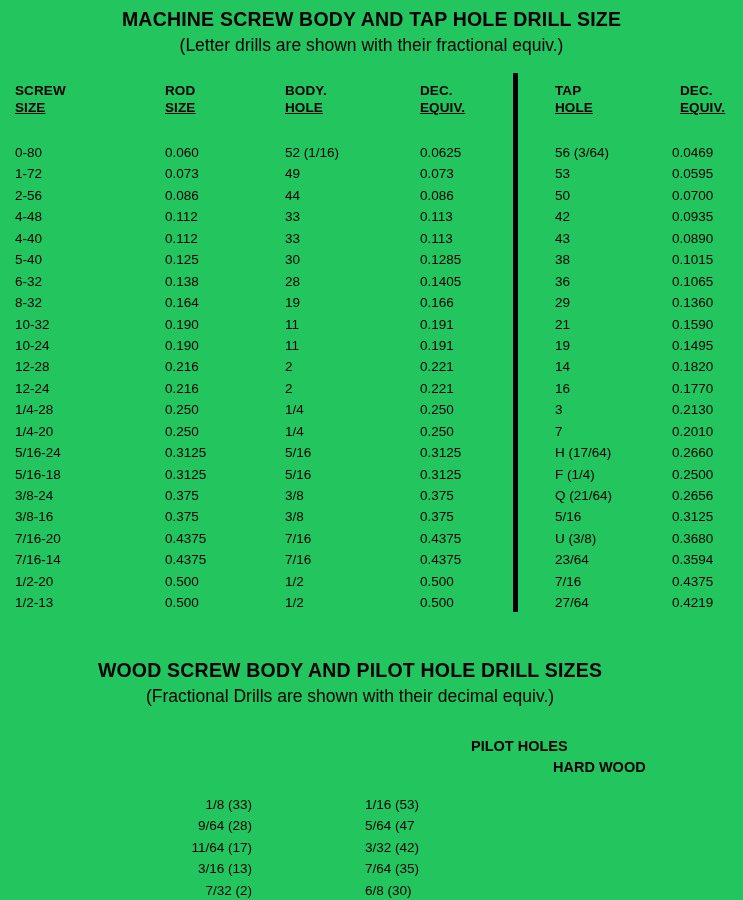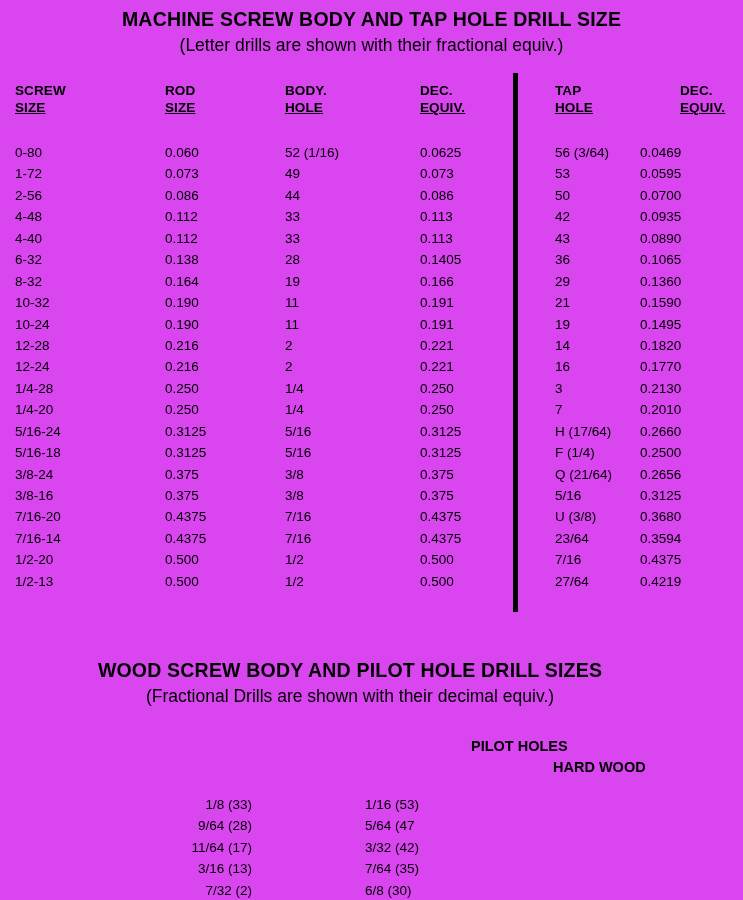--- a/index.html
+++ b/index.html
@@ -12,21 +12,21 @@
     height: 900px;
     position: relative;
     font-family: "Liberation Sans", sans-serif;
     color: #000000;
     overflow: hidden;
   }
   .page {
     position: relative;
     width: 743px;
     height: 900px;
-    background: #d946ef;
+    background: #22c55e;
   }
 
   
   .title {
     position: absolute;
     left: 0;
     width: 743px;
     text-align: center;
     font-weight: bold;
     font-size: 19.5px;
@@ -96,21 +96,21 @@
     font-size: 13.5px;
     line-height: 15px;
     top: 0;
     white-space: nowrap;
   }
   .c-screw { left: 15px; }
   .c-rod   { left: 165px; }
   .c-body  { left: 285px; }
   .c-dec1  { left: 420px; }
   .c-tap   { left: 555px; }
-  .c-dec2  { left: 640px; }
+  .c-dec2  { left: 672px; }
 
   
   .pilot-label {
     position: absolute;
     font-weight: bold;
     font-size: 14.5px;
     white-space: nowrap;
   }
   #pilot-holes-label { left: 471px; top: 738px; }
   #hard-wood-label   { left: 553px; top: 759px; }
@@ -196,20 +196,28 @@
         </div>
         <div class="row">
           <div class="cell c-screw">4-40</div>
           <div class="cell c-rod">0.112</div>
           <div class="cell c-body">33</div>
           <div class="cell c-dec1">0.113</div>
           <div class="cell c-tap">43</div>
           <div class="cell c-dec2">0.0890</div>
         </div>
         <div class="row">
+          <div class="cell c-screw">5-40</div>
+          <div class="cell c-rod">0.125</div>
+          <div class="cell c-body">30</div>
+          <div class="cell c-dec1">0.1285</div>
+          <div class="cell c-tap">38</div>
+          <div class="cell c-dec2">0.1015</div>
+        </div>
+        <div class="row">
           <div class="cell c-screw">6-32</div>
           <div class="cell c-rod">0.138</div>
           <div class="cell c-body">28</div>
           <div class="cell c-dec1">0.1405</div>
           <div class="cell c-tap">36</div>
           <div class="cell c-dec2">0.1065</div>
         </div>
         <div class="row">
           <div class="cell c-screw">8-32</div>
           <div class="cell c-rod">0.164</div>

